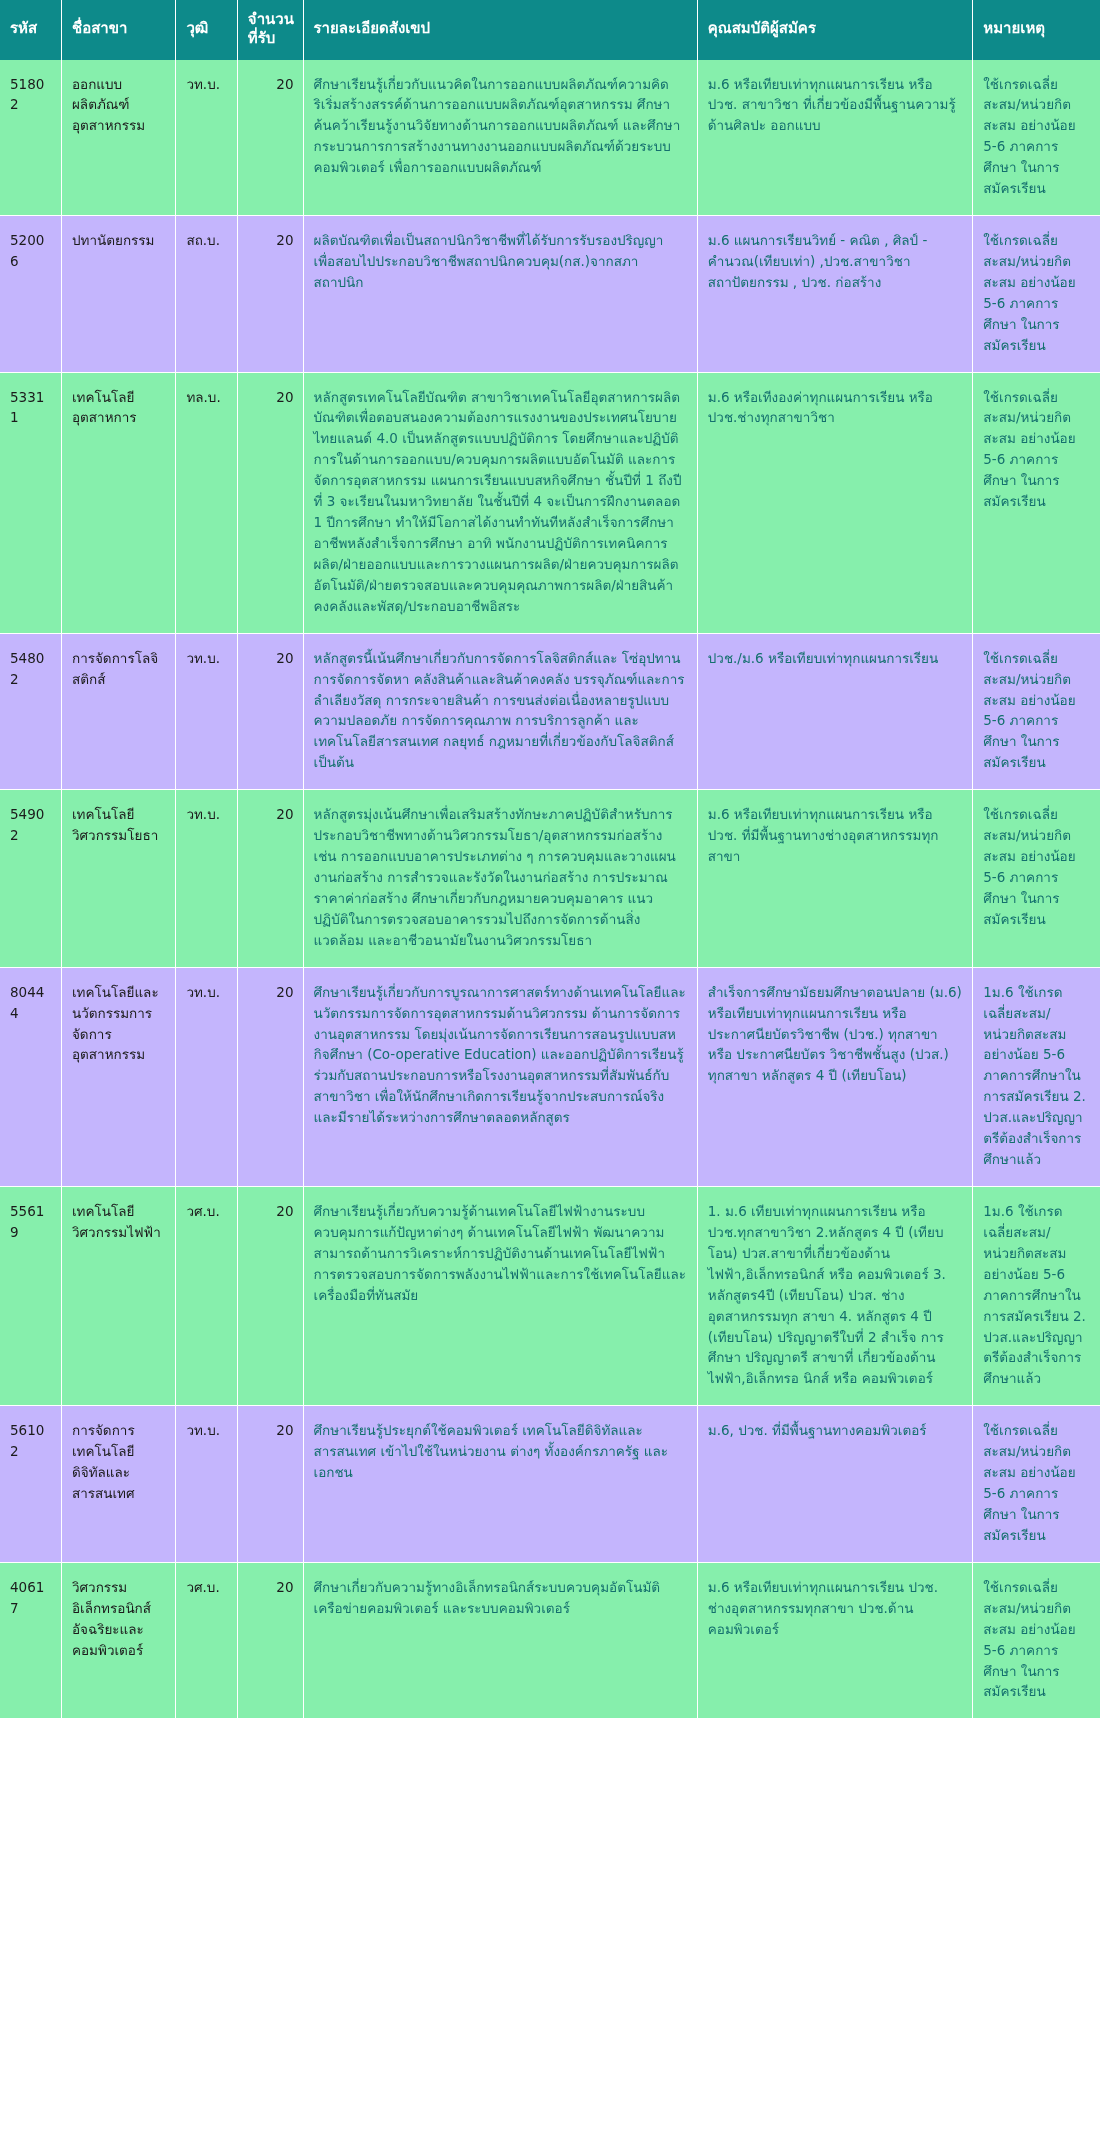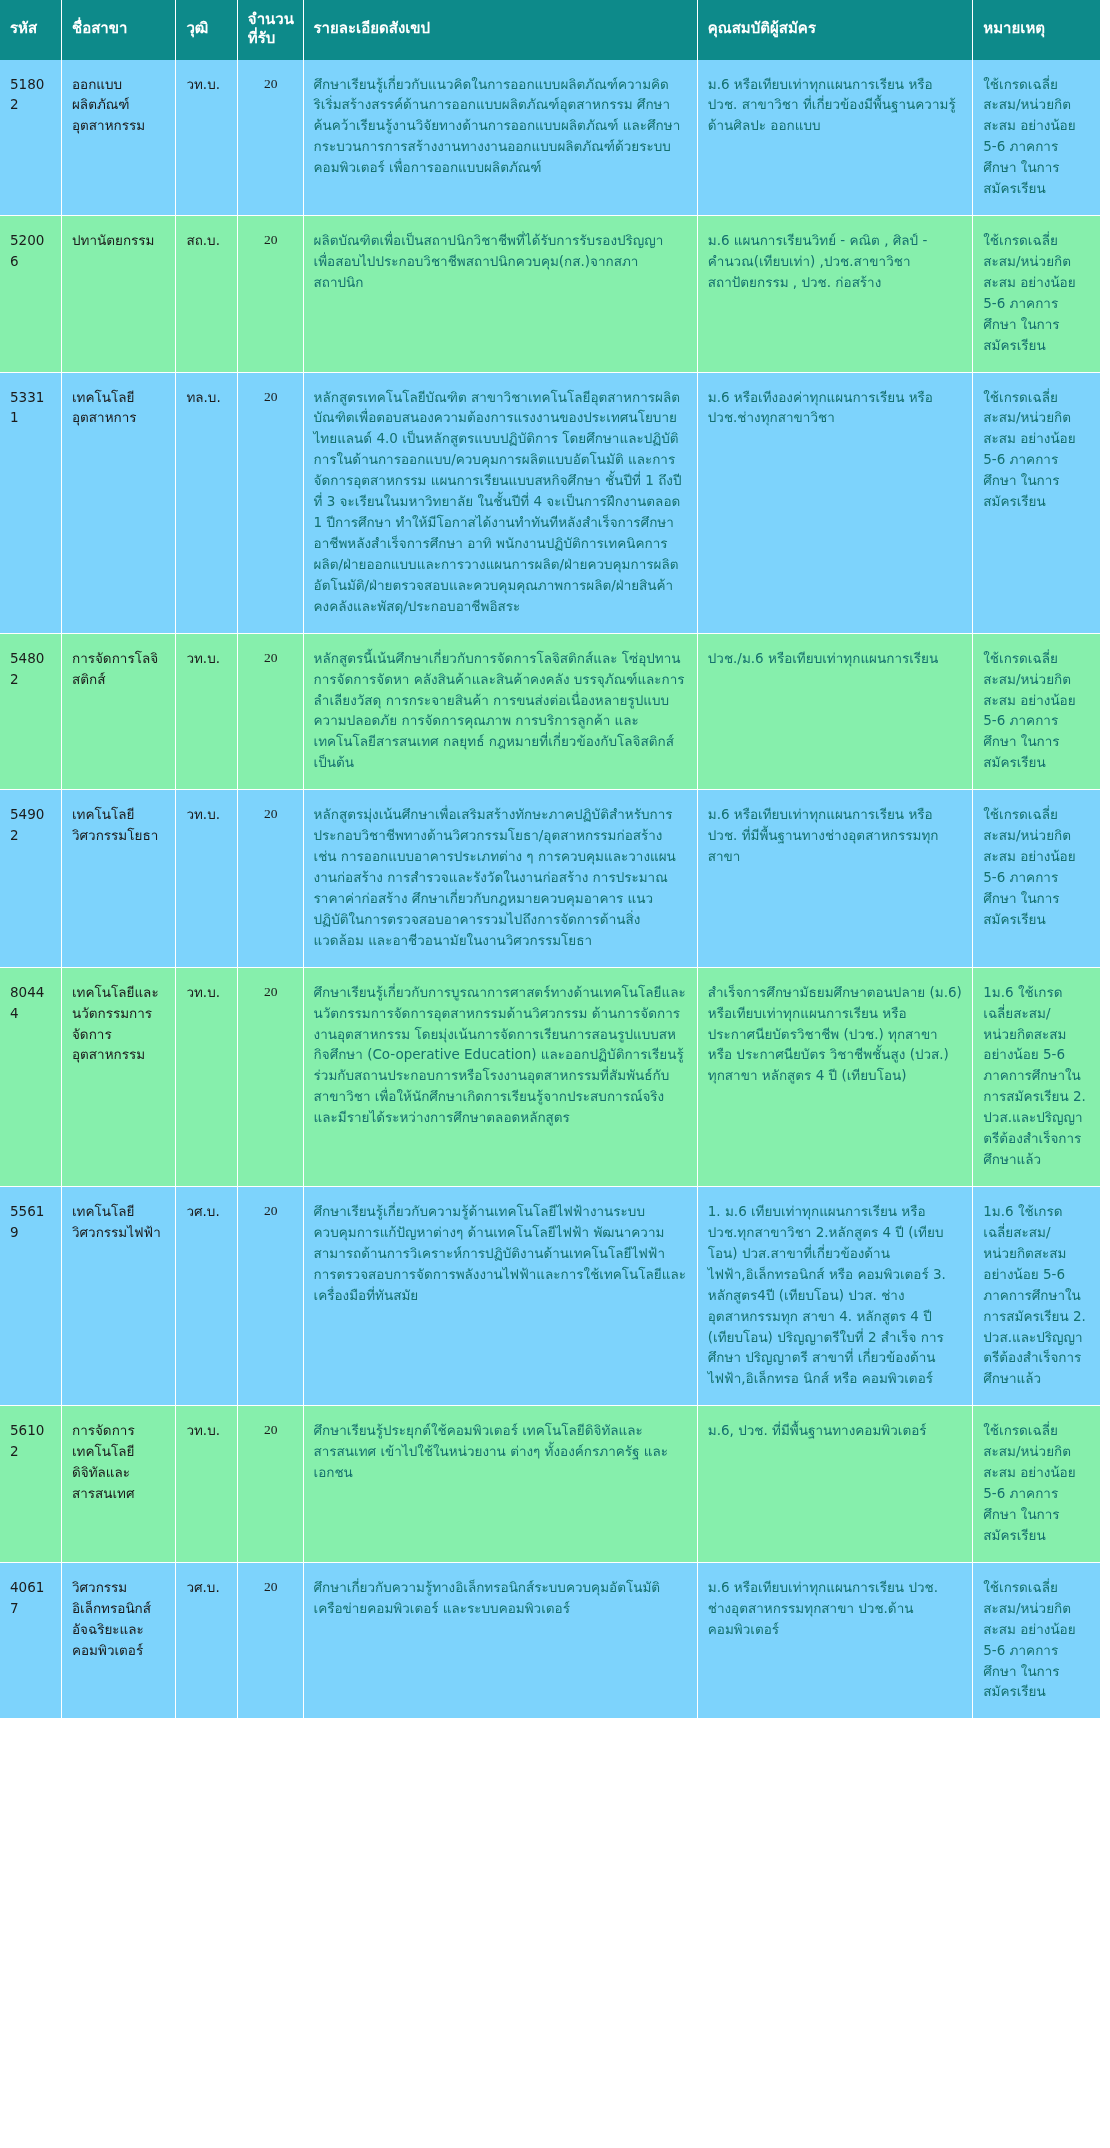--- a/index.html
+++ b/index.html
@@ -36,30 +36,30 @@
     font-size: 13.5px;
     color: #1b1b1b;
     vertical-align: top;
     padding: 14px 9px 16px 10px;
     border-right: 1px solid #ffffff;
     border-bottom: 1px solid #ffffff;
     line-height: 1.55;
     word-wrap: break-word;
   }
   table.course-table td:last-child { border-right: none; }
-  tr.row-even td { background: #7dd3fc; }
-  tr.row-odd td { background: #86efac; }
+  tr.row-even td { background: #86efac; }
+  tr.row-odd td { background: #c4b5fd; }
   tr.row-even td.col-detail,
   tr.row-even td.col-qual,
   tr.row-even td.col-note { color: #14706e; }
   tr.row-odd td.col-detail,
   tr.row-odd td.col-qual,
   tr.row-odd td.col-note { color: #14706e; }
   td.col-code, td.col-name, td.col-degree, td.col-qty { color: #1b1b1b; }
-  td.col-qty { text-align: center; font-family: Liberation Serif, serif; }
+  td.col-qty { text-align: right; }
   .col-w-code   { width: 58px; }
   .col-w-name   { width: 108px; }
   .col-w-degree { width: 58px; }
   .col-w-qty    { width: 62px; }
   .col-w-detail { width: 372px; }
   .col-w-qual   { width: 260px; }
   .col-w-note   { width: 120px; }
 </style>
 </head>
 <body>

